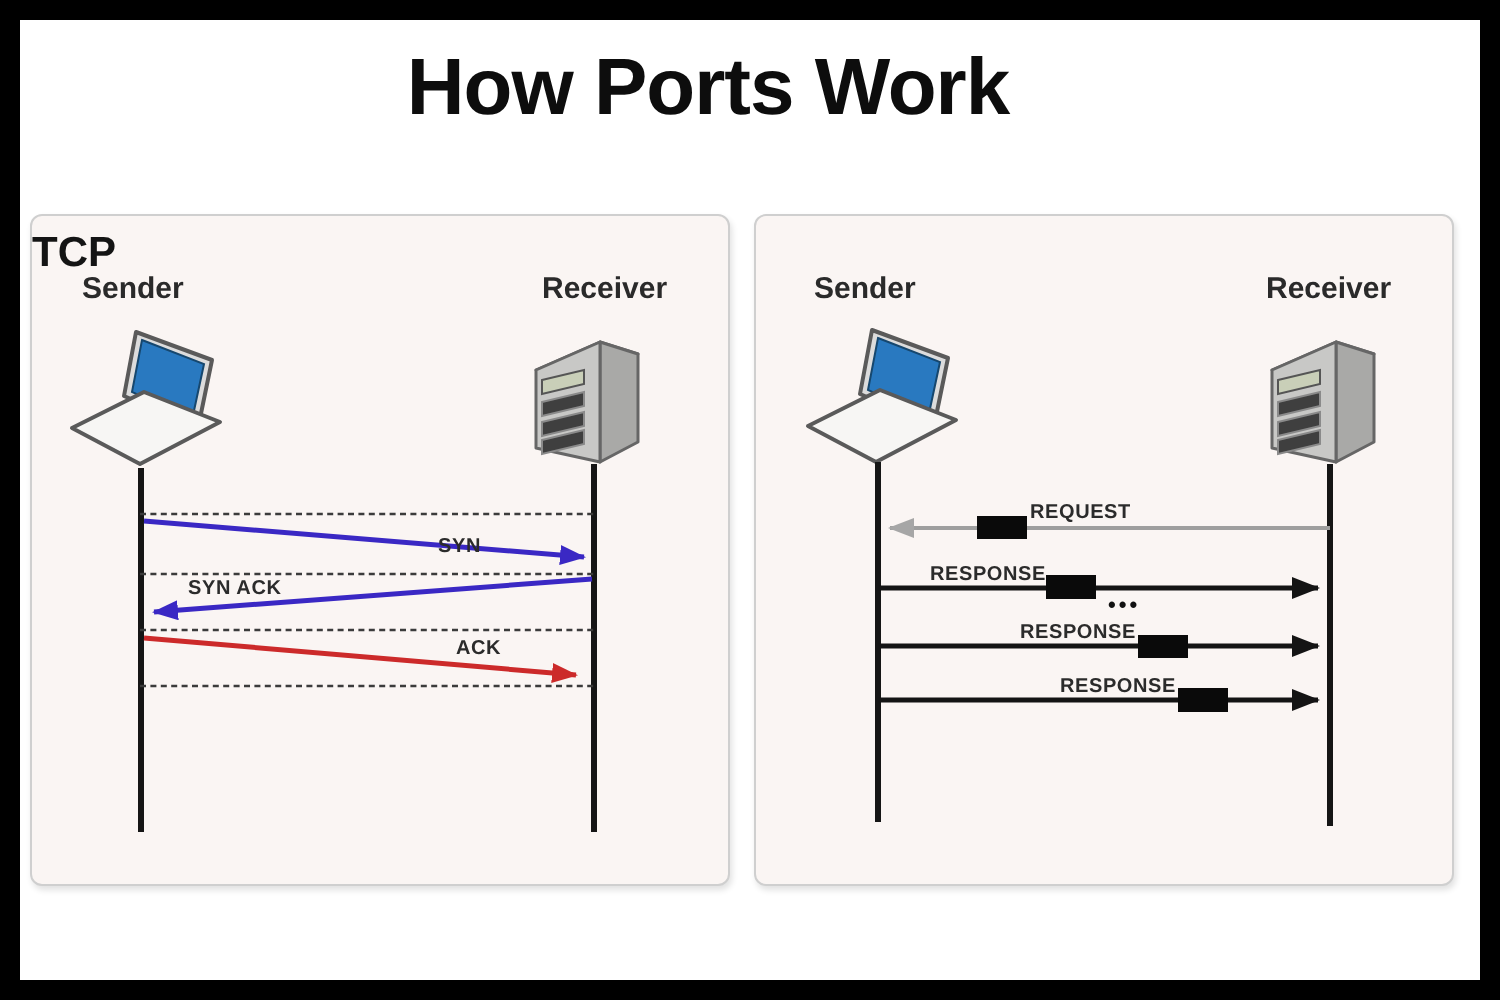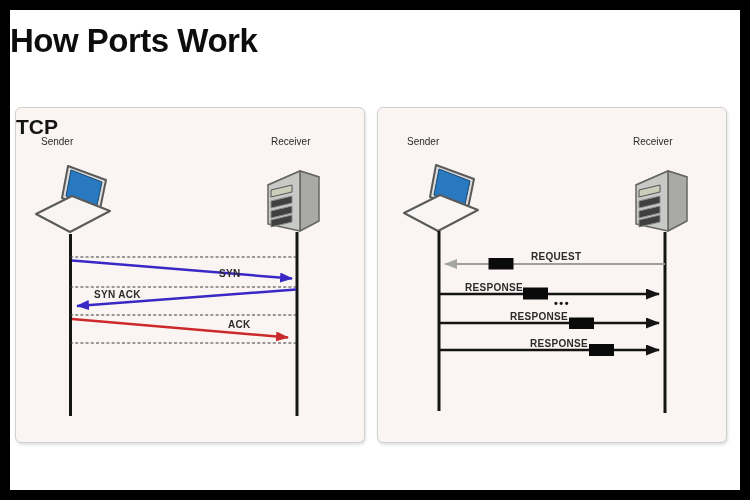--- a/index.html
+++ b/index.html
@@ -7,41 +7,42 @@
     position:relative;
     width:750px;height:500px;
     box-sizing:border-box;
     background:#ffffff;
     border:10px solid #000;
     overflow:hidden;
     font-family:"Liberation Sans", sans-serif;
   }
   .page-title{
     position:absolute;top:12px;left:0;right:42px;
-    font-size:33px;font-weight:800;color:#0d0d0d;
+    text-align:center;
+    font-size:40px;font-weight:800;color:#0d0d0d;
     letter-spacing:-0.5px;
   }
   .panel{
     position:absolute;top:97px;width:350px;height:336px;
     box-sizing:border-box;
     background:#faf5f3;
     border:1px solid #cfcfcf;
     border-radius:6px;
     box-shadow:1px 2px 3px rgba(0,0,0,0.12);
   }
   .panel.tcp{left:5px;}
   .panel.udp{left:367px;}
   .panel-title{
     position:absolute;top:7px;left:0;right:0;
     text-align:left;
     font-size:21px;font-weight:700;color:#141414;
   }
   .actor-label{
     position:absolute;top:28px;
-    font-size:10px;color:#2a2a2a;font-weight:400;
+    font-size:15px;color:#2a2a2a;font-weight:700;
   }
   .actor-label.sender{left:25px;}
   .actor-label.receiver{left:255px;}
   .icon-wrap{position:absolute;}
   .overlay{position:absolute;left:0;top:0;width:348px;height:334px;}
   .msg-label{
     position:absolute;
     font-size:10px;font-weight:600;color:#2b2b2b;
     letter-spacing:0.3px;white-space:nowrap;
   }
@@ -146,20 +147,20 @@
       <line x1="287" y1="156" x2="67" y2="156" stroke="#9e9e9e" stroke-width="2" marker-end="url(#mGray)"></line>
       <rect x="110.5" y="150" width="25" height="11.5" fill="#0a0a0a"></rect>
       <line x1="61" y1="186" x2="281" y2="186" stroke="#141414" stroke-width="2.5" marker-end="url(#mBlack)"></line>
       <rect x="145" y="179.5" width="25" height="12" fill="#0a0a0a"></rect>
       <line x1="61" y1="215" x2="281" y2="215" stroke="#141414" stroke-width="2.5" marker-end="url(#mBlack)"></line>
       <rect x="191" y="209.5" width="25" height="11.5" fill="#0a0a0a"></rect>
       <line x1="61" y1="242" x2="281" y2="242" stroke="#141414" stroke-width="2.5" marker-end="url(#mBlack)"></line>
       <rect x="211" y="236" width="25" height="12" fill="#0a0a0a"></rect>
     </svg>
 
-    <div class="msg-label" style="left:137px;top:143px;margin-left:16px;">REQUEST</div>
+    <div class="msg-label" style="left:137px;top:143px;">REQUEST</div>
     <div class="msg-label" style="left:87px;top:174px;">RESPONSE</div>
     <div class="ellipsis" style="left:176px;top:189px;">•••</div>
     <div class="msg-label" style="left:132px;top:203px;">RESPONSE</div>
     <div class="msg-label" style="left:152px;top:230px;">RESPONSE</div>
   </div>
 
 </div>
 
 </body></html>

